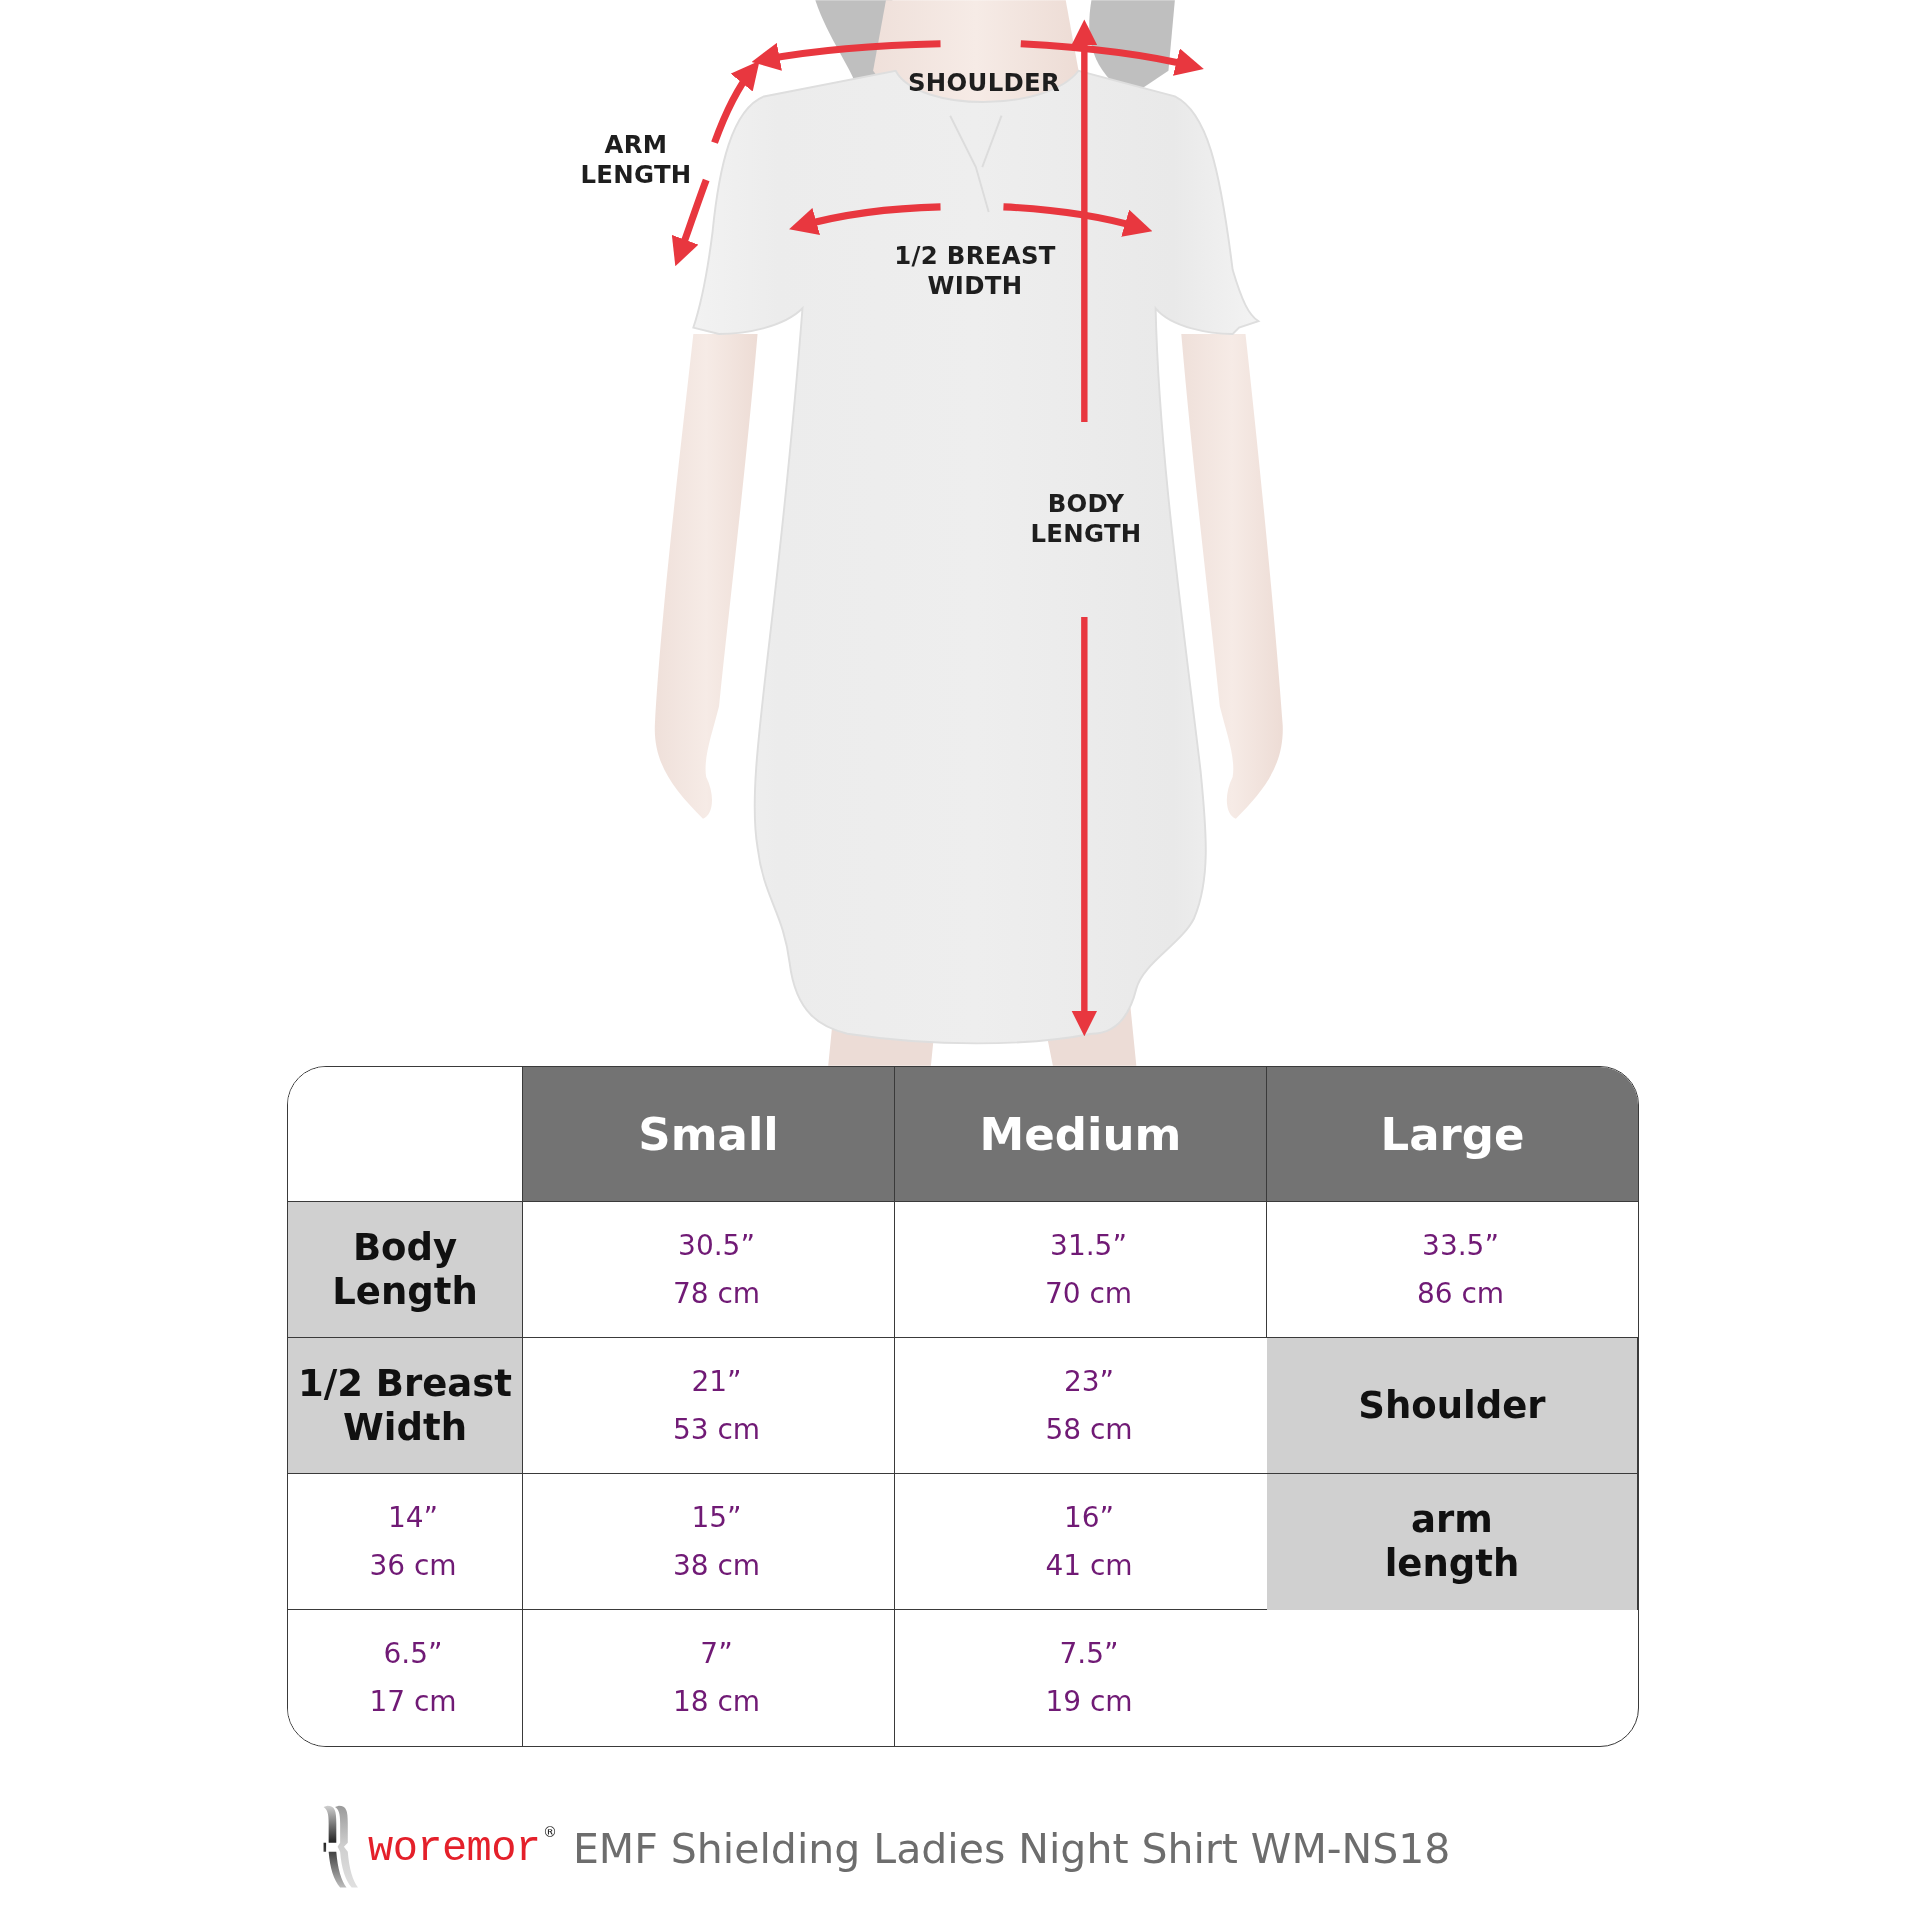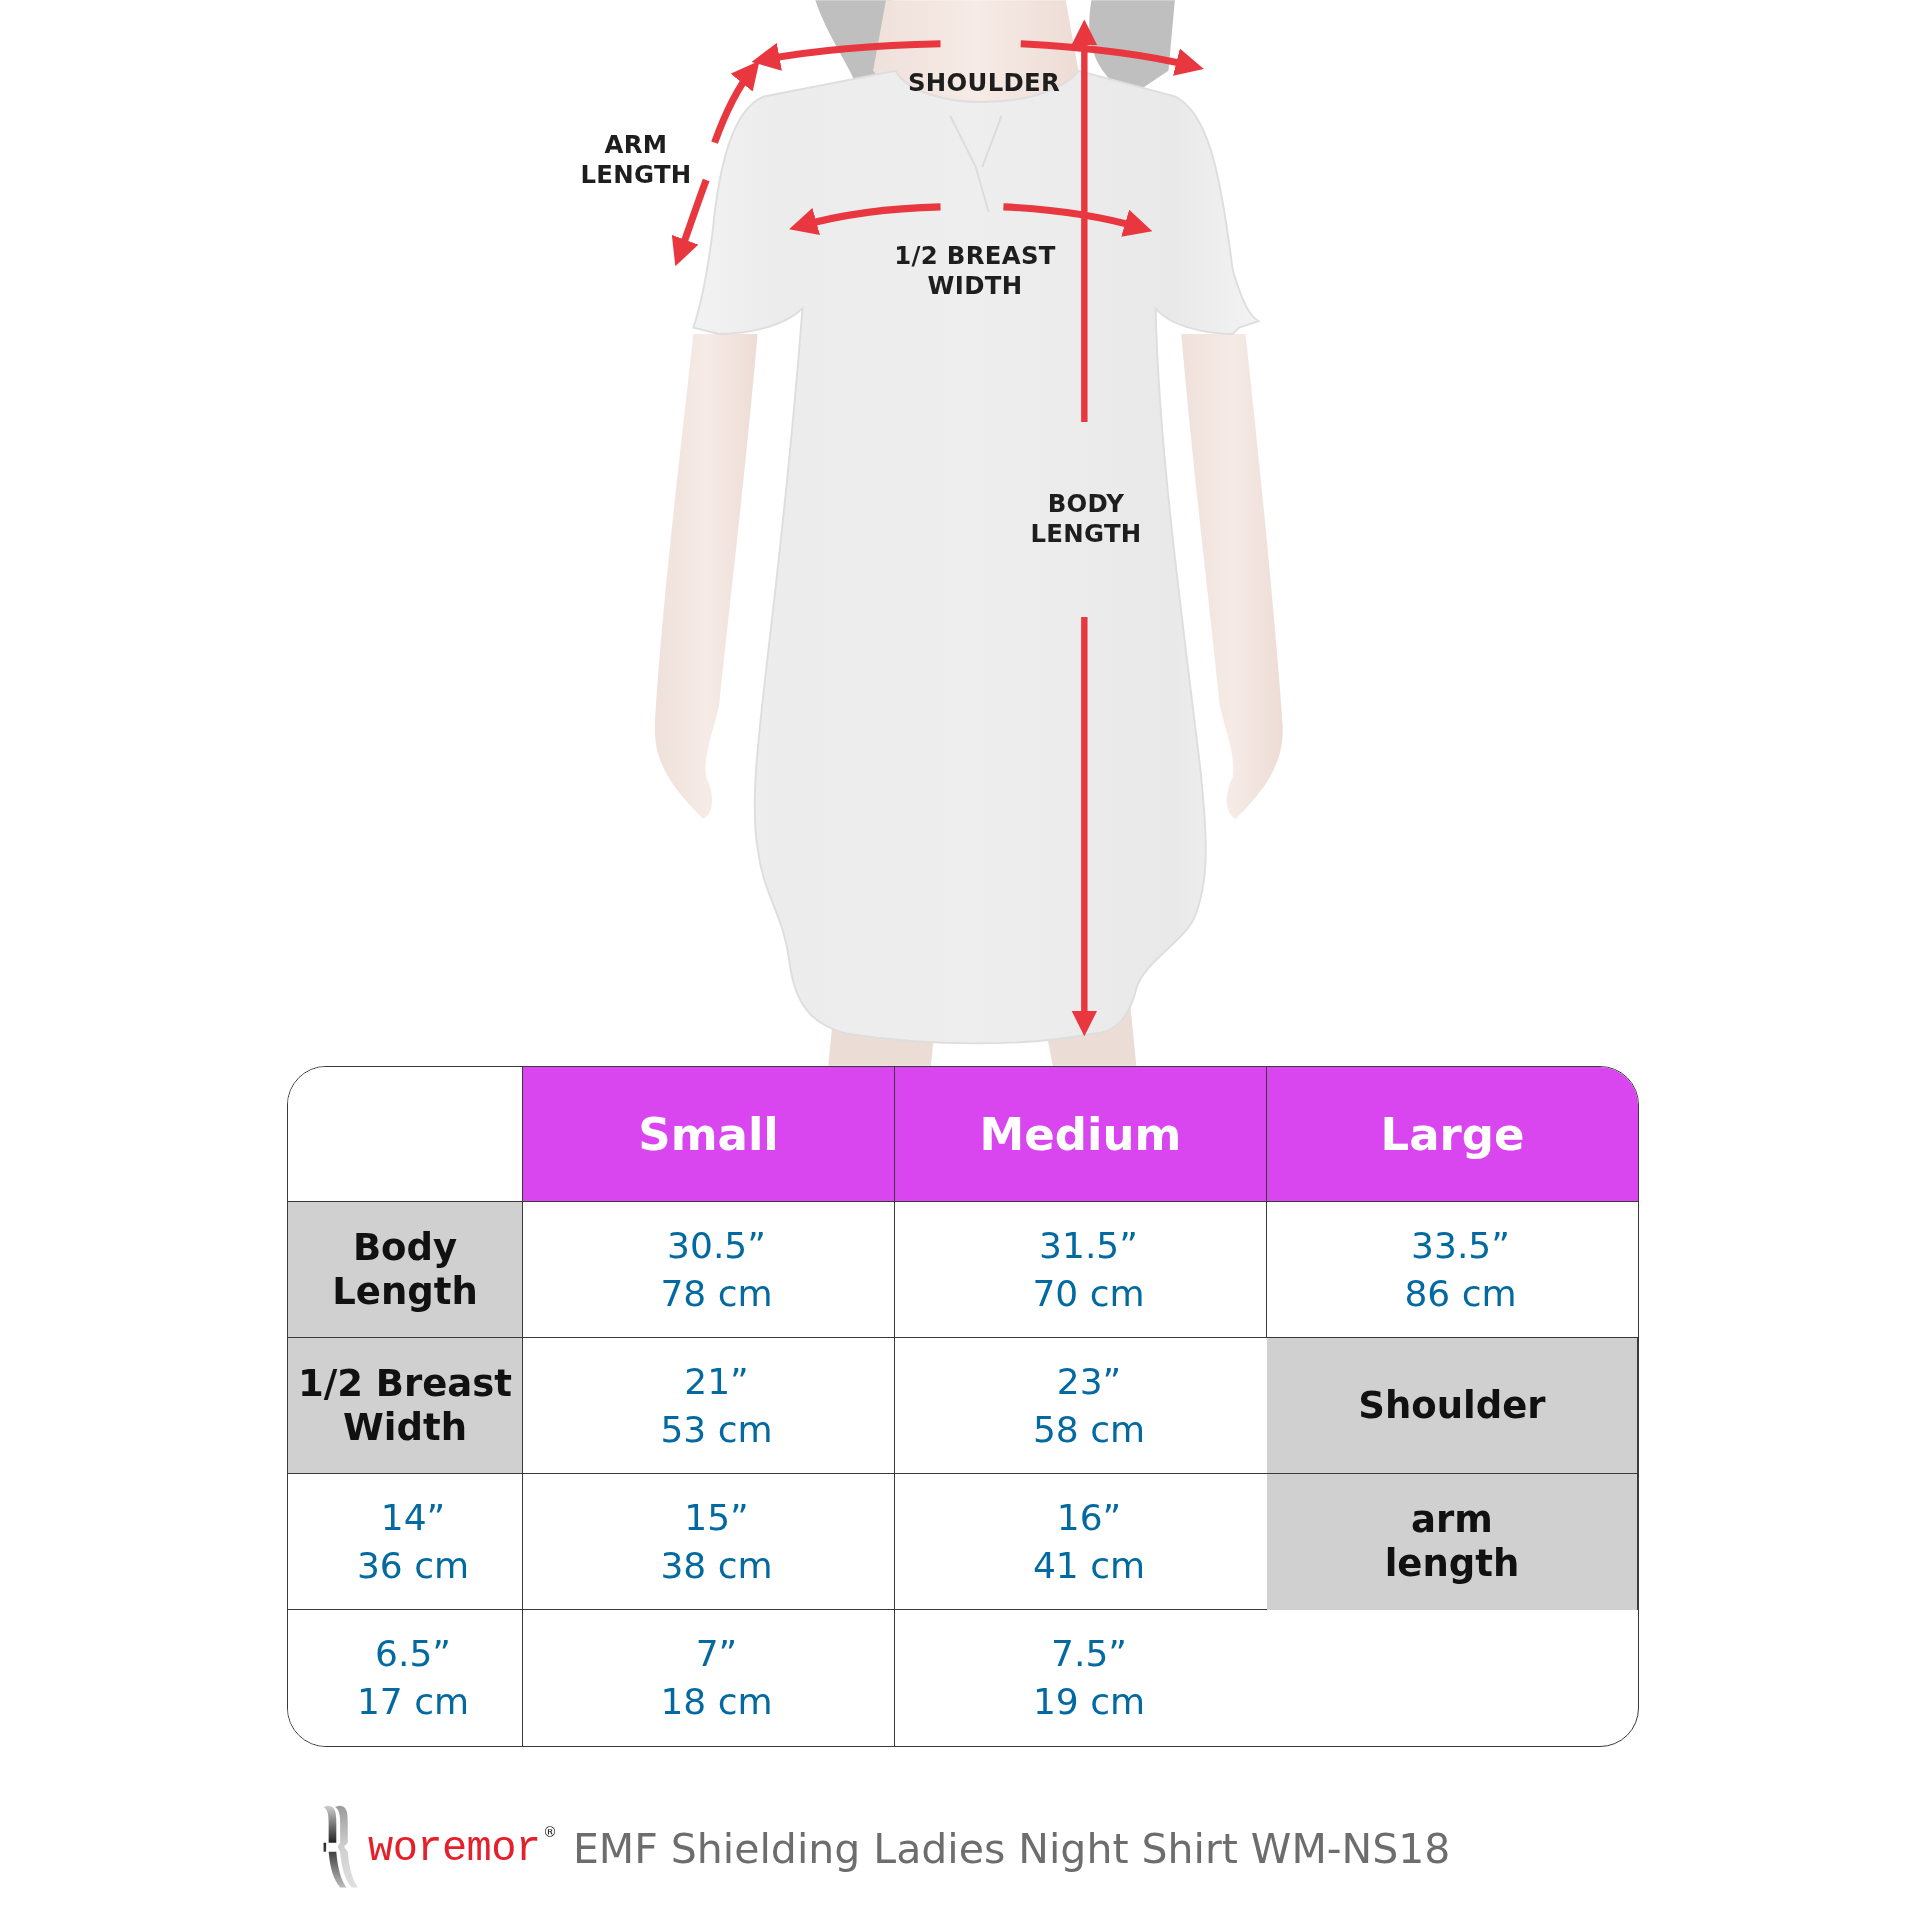--- a/index.html
+++ b/index.html
@@ -16,27 +16,27 @@
                 border:1.3px solid #3a3a3a; border-radius:39px; overflow:hidden;
                 box-sizing:border-box; background:#fff; }
   .grid { display:grid; grid-template-columns:235px 372px 372px 1fr;
           grid-template-rows:135px repeat(4, 1fr); width:100%; height:100%; }
   .cell { box-sizing:border-box; border-right:1.3px solid #3a3a3a; border-bottom:1.3px solid #3a3a3a;
           display:flex; flex-direction:column; align-items:center; justify-content:center;
           text-align:center; }
   .cell.last-col { border-right:none; }
   .cell.last-row { border-bottom:none; }
   .corner { background:#ffffff; }
-  .col-head { background:#d946ef; color:#ffffff; font-family:"DejaVu Sans", sans-serif;
+  .col-head { background:#737373; color:#ffffff; font-family:"DejaVu Sans", sans-serif;
               font-weight:bold; font-size:45px; }
   .row-head { background:#D0D0D0; color:#111111; font-family:"DejaVu Sans", sans-serif;
               font-weight:bold; font-size:37px; line-height:44px; }
   .row-head span { display:block; }
-  .val { background:#ffffff; color:#0369a1; font-family:"DejaVu Sans", sans-serif;
-         font-size:36px; line-height:48px;padding-left:16px; }
+  .val { background:#ffffff; color:#701a75; font-family:"DejaVu Sans", sans-serif;
+         font-size:28px; line-height:48px;padding-left:16px; }
   .val span { display:block; }
 
   .footer { position:absolute; left:321px; top:1798px; height:96px; width:1297px;
             display:flex; align-items:center; }
   .logo-mark { width:51px; height:96px; position:relative; }
   .brand { font-family:Liberation Mono, monospace; font-size:42px; color:#E4202A;
            letter-spacing:-0.6px; margin-left:-3.9px; margin-top:5.1px; }
   .reg { font-size:14px; color:#222; align-self:flex-start; margin-top:26px; margin-left:2.6px; }
   .product { font-family:"DejaVu Sans", sans-serif; font-size:41px; color:#6d6d6d;
              margin-left:16px; margin-top:5.1px; font-weight:normal; white-space:nowrap; }

